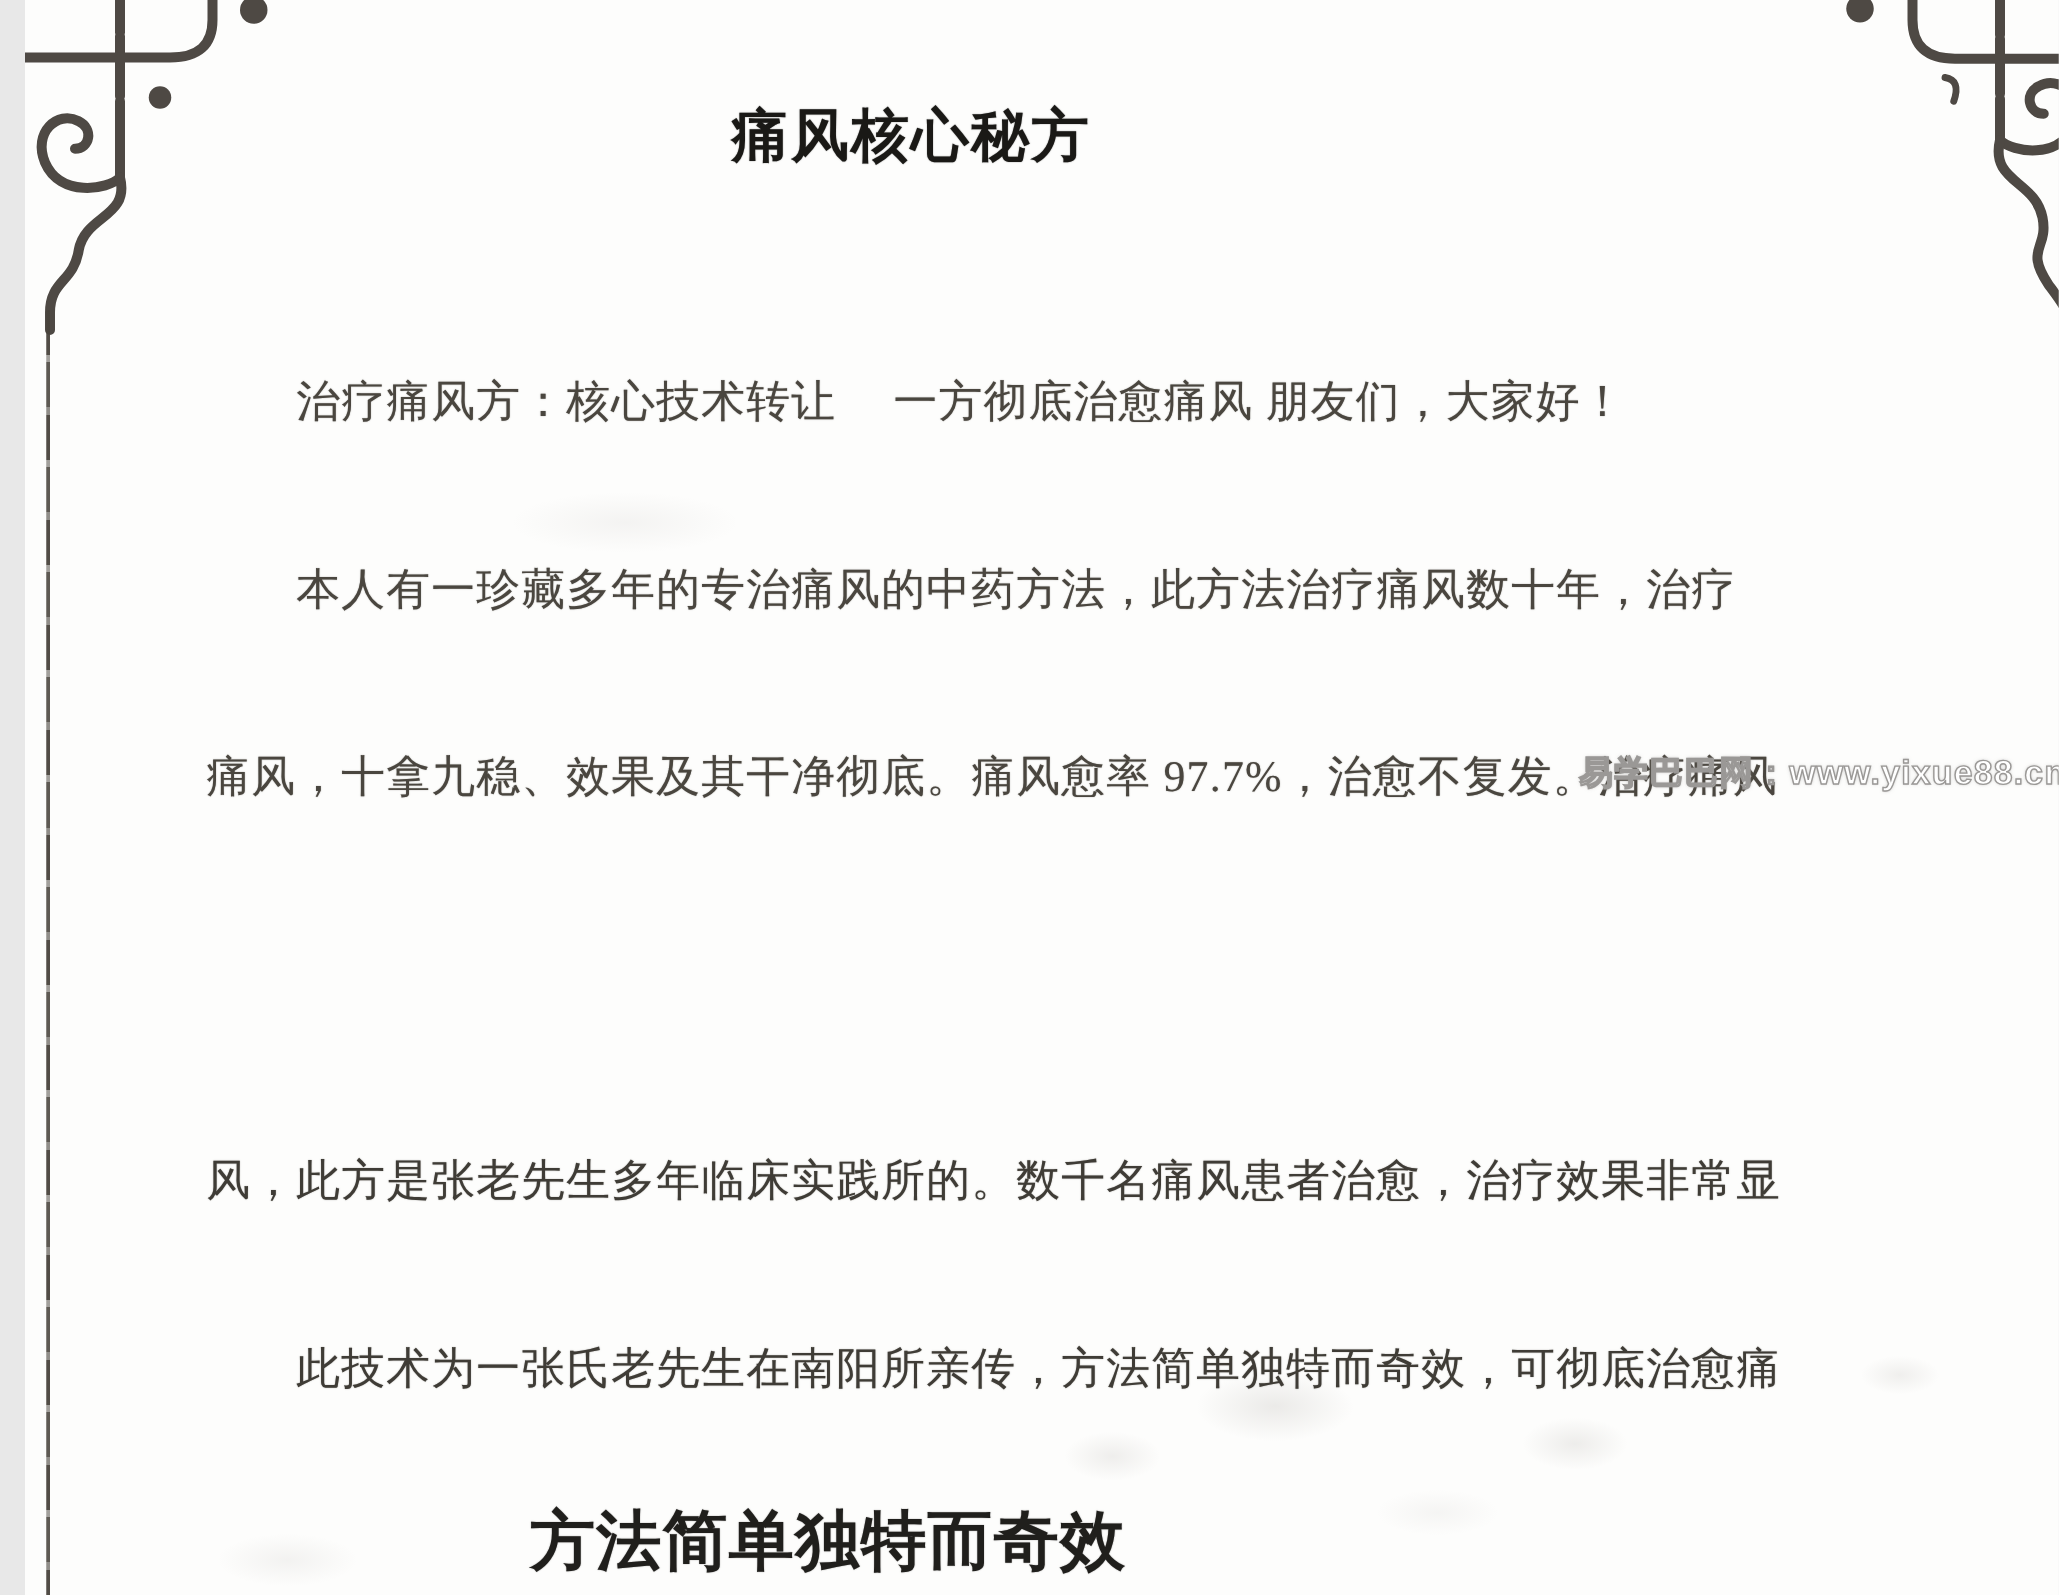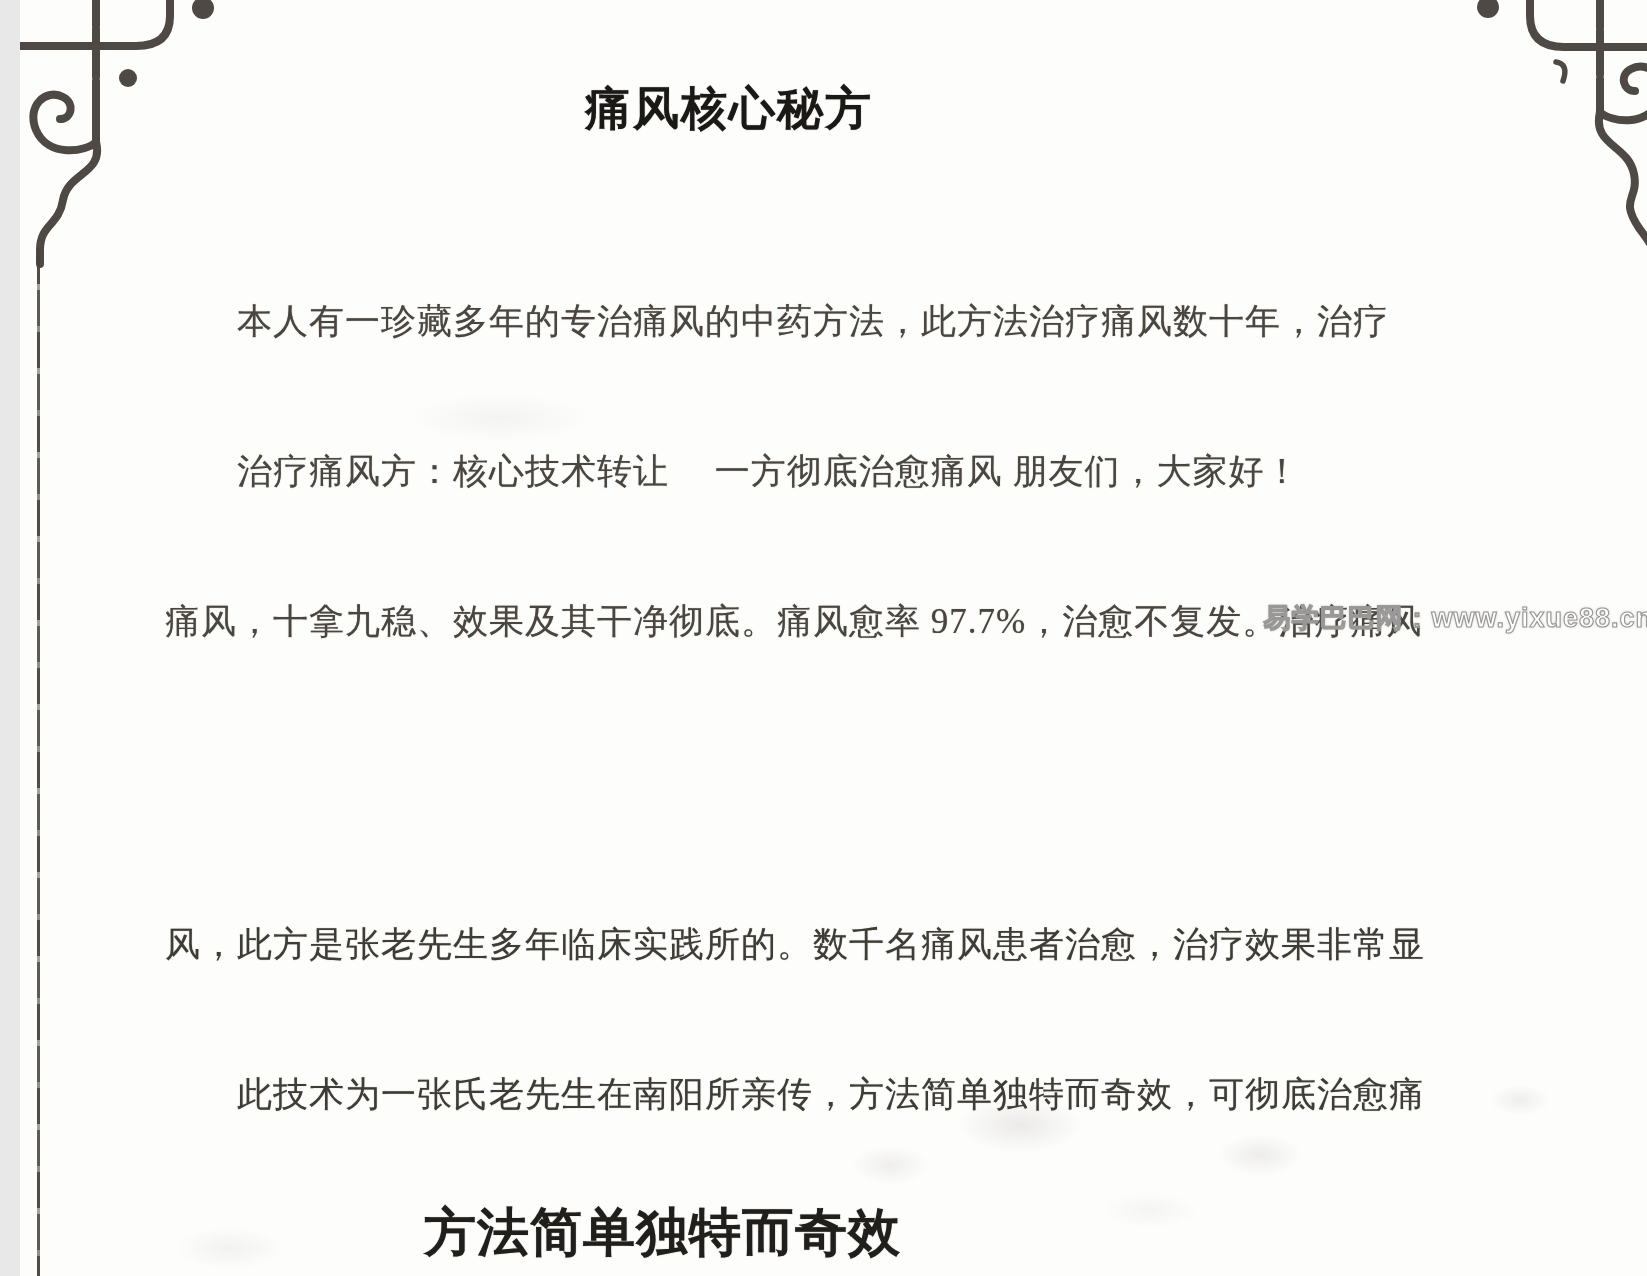--- a/index.html
+++ b/index.html
@@ -117,22 +117,22 @@
     <path class="thin" d="M133,62 q13,2 7,19"></path>
   </svg>
 
   <div class="rule rule-left"></div>
   <div class="rule rule-right"></div>
 
   <h1 class="doc-title">痛风核心秘方</h1>
 
   <div class="doc-body">
     <div class="para para-1">
+      <div class="line">　　治疗痛风方：核心技术转让　 一方彻底治愈痛风 朋友们，大家好！</div>
       <div class="line">　　本人有一珍藏多年的专治痛风的中药方法，此方法治疗痛风数十年，治疗</div>
-      <div class="line">　　治疗痛风方：核心技术转让　 一方彻底治愈痛风 朋友们，大家好！</div>
       <div class="line">痛风，十拿九稳、效果及其干净彻底。痛风愈率 97.7%，治愈不复发。治疗痛风</div>
     </div>
     <div class="para para-2">
       <div class="line">风，此方是张老先生多年临床实践所的。数千名痛风患者治愈，治疗效果非常显</div>
       <div class="line">　　此技术为一张氏老先生在南阳所亲传，方法简单独特而奇效，可彻底治愈痛</div>
       
       
       
       
       

